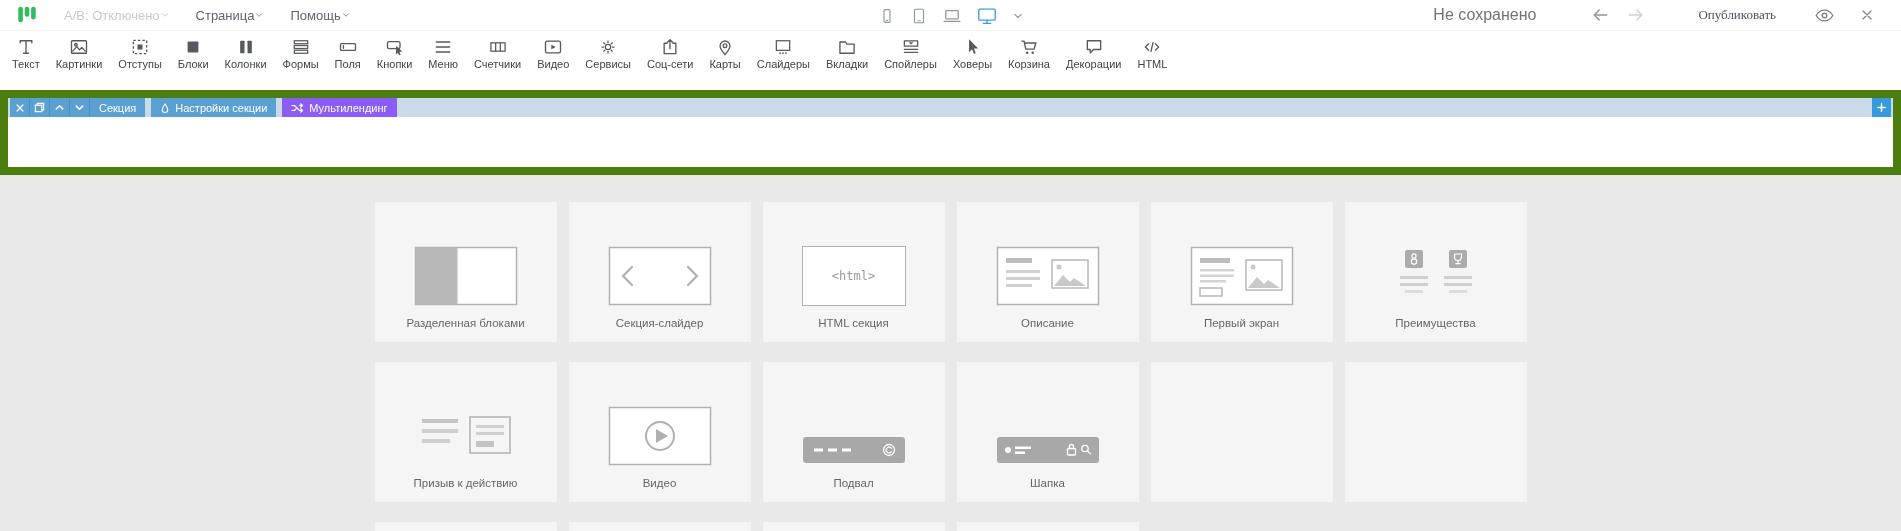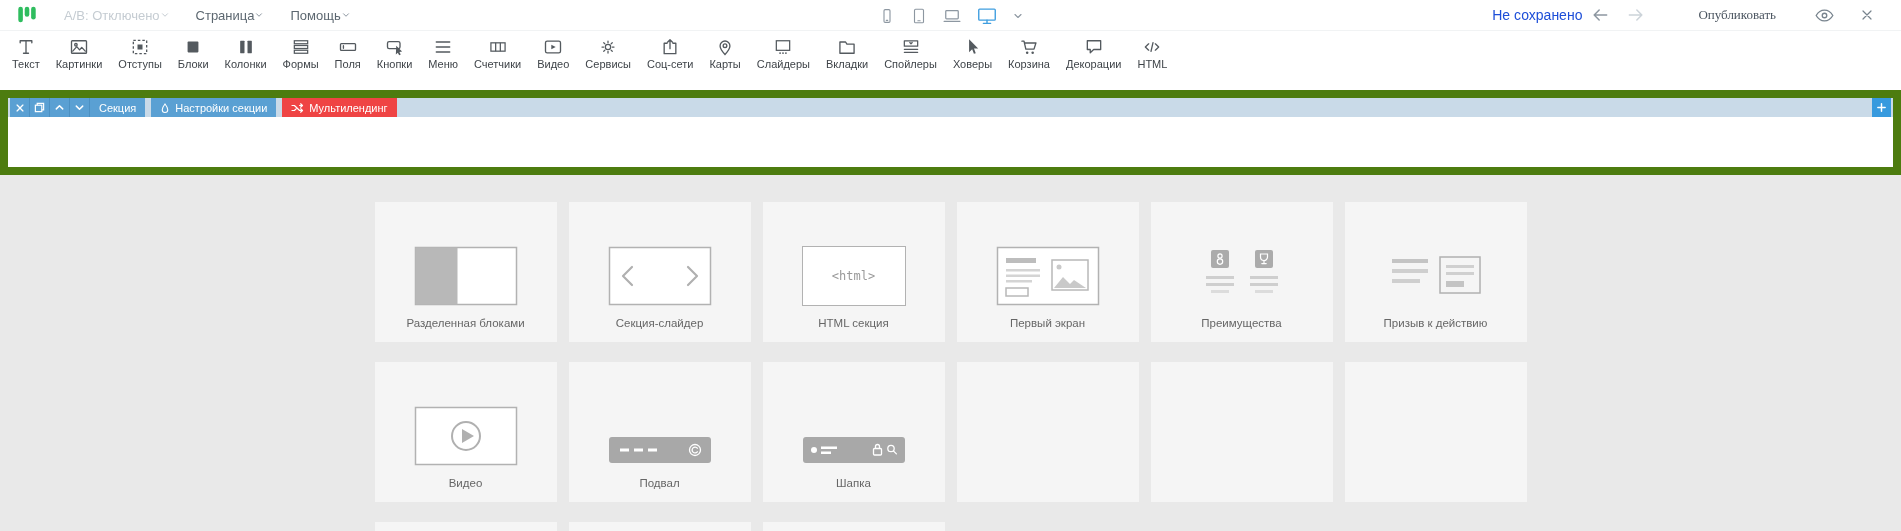--- a/index.html
+++ b/index.html
@@ -11,21 +11,21 @@
   .topbar { position:absolute; top:0; left:0; right:0; height:31px; background:#fff;
             border-bottom:1px solid #f1f3f4; display:flex; align-items:center; }
   .tb-left { display:flex; align-items:center; padding-left:16px; gap:26px; }
   .logo { display:flex; align-items:center; cursor:pointer; }
   .menu-item { display:flex; align-items:center; font-size:13px; color:#5c6770; cursor:pointer; }
   .menu-item.disabled { color:#c5ccd2; }
   .devices { position:absolute; left:50%; top:0; transform:translateX(-50%); height:31px;
              display:flex; align-items:center; gap:14px; }
   .dev { background:none; border:none; padding:0; display:flex; align-items:center; cursor:pointer; }
   .tb-right { margin-left:auto; display:flex; align-items:center; padding-right:14px; }
-  .save-status { font-size:14px; color:#1d4ed8; }
+  .save-status { font-size:16px; color:#737373; margin-right:46px; }
   .nav-arrow { background:none; border:none; padding:0 8px; cursor:pointer; display:flex; align-items:center; }
   .publish { background:none; border:none; font-family:Liberation Serif, serif; font-size:13px; color:#4b5560;
              margin:0 26px 0 44px; cursor:pointer; }
   .iconbtn { background:none; border:none; padding:0 12px; cursor:pointer; display:flex; align-items:center; }
 
   
   .toolbar { position:absolute; top:31px; left:0; right:0; height:46px; background:#fff;
              display:flex; align-items:flex-start; padding:4px 0 0 4px; }
   .tb-item { display:flex; flex-direction:column; align-items:center; padding:1px 8px 0;
              cursor:pointer; }
@@ -39,21 +39,21 @@
                     border:8px solid #4d7c0f; background:#fff; }
   .controls-band { position:absolute; top:0; left:0; right:0; height:19px; background:#c9dae8;
                    display:flex; align-items:stretch; }
   .ctl-cluster { display:flex; align-items:stretch; margin-left:2px; }
   .sq-btn { width:20px; background:#5aa0d3; border:none; border-right:1px solid #4b90c2;
             display:flex; align-items:center; justify-content:center; cursor:pointer; }
   .ctl-label { background:#5aa0d3; color:#fff; font-size:11px; display:flex; align-items:center;
                padding:0 9px; }
   .ctl-btn { margin-left:6px; background:#5aa0d3; border:none; color:#fff; font-family:inherit;
              font-size:11px; display:flex; align-items:center; gap:5px; padding:0 9px; cursor:pointer; }
-  .ctl-btn.lighter { background:#ef4444; }
+  .ctl-btn.lighter { background:#8b5cf6; }
   .add-btn { position:absolute; right:2px; top:0; width:19px; height:19px; background:#379ade;
              border:none; display:flex; align-items:center; justify-content:center; cursor:pointer; }
   .section-canvas { position:absolute; top:19px; left:0; right:0; bottom:0; background:#fff; }
 
   
   .templates { position:absolute; top:175px; left:0; right:0; bottom:0; overflow:hidden; }
   .grid { width:1152px; margin:27px auto 0; display:grid;
           grid-template-columns:repeat(6,182px); column-gap:12px; row-gap:20px; }
   .card { position:relative; height:140px; background:#f5f5f5; cursor:pointer; }
   .card.highlight { border:2px solid #f28c8c; }
@@ -426,20 +426,35 @@
         <div class="card-label">Секция-слайдер</div>
       </div>
 
       <div class="card">
         <div class="thumb">
           <div class="html-box">&lt;html&gt;</div>
         </div>
         <div class="card-label">HTML секция</div>
       </div>
 
+      <div class="card">
+        <div class="thumb">
+          <svg width="104" height="60" viewBox="0 0 104 60">
+              <rect x="1.5" y="1.5" width="101" height="57" fill="#fff" stroke="#b2b2b2" stroke-width="1.5"></rect>
+              <rect x="10" y="12" width="26" height="5" fill="#bdbdbd"></rect>
+              <rect x="10" y="24" width="34" height="3" fill="#d0d0d0"></rect>
+              <rect x="10" y="31" width="34" height="3" fill="#d0d0d0"></rect>
+              <rect x="10" y="38" width="26" height="3" fill="#d0d0d0"></rect>
+              <rect x="56" y="14" width="36" height="28" fill="none" stroke="#b8b8b8" stroke-width="1.5"></rect>
+              <circle cx="63" cy="21" r="2.5" fill="#c9c9c9"></circle>
+              <polygon points="58,40 67,29 74,36 78,32 90,40" fill="#c9c9c9"></polygon>
+            </svg>
+        </div>
+        <div class="card-label">Описание</div>
+      </div>
 
       <div class="card">
         <div class="thumb">
           <svg width="104" height="60" viewBox="0 0 104 60">
               <rect x="1.5" y="1.5" width="101" height="57" fill="#fff" stroke="#b2b2b2" stroke-width="1.5"></rect>
               <rect x="10" y="12" width="30" height="5" fill="#bdbdbd"></rect>
               <rect x="10" y="23" width="34" height="2.5" fill="#d4d4d4"></rect>
               <rect x="10" y="28.5" width="34" height="2.5" fill="#d4d4d4"></rect>
               <rect x="10" y="34" width="26" height="2.5" fill="#d4d4d4"></rect>
               <rect x="10" y="42" width="22" height="8" fill="none" stroke="#b8b8b8" stroke-width="1.5"></rect>

